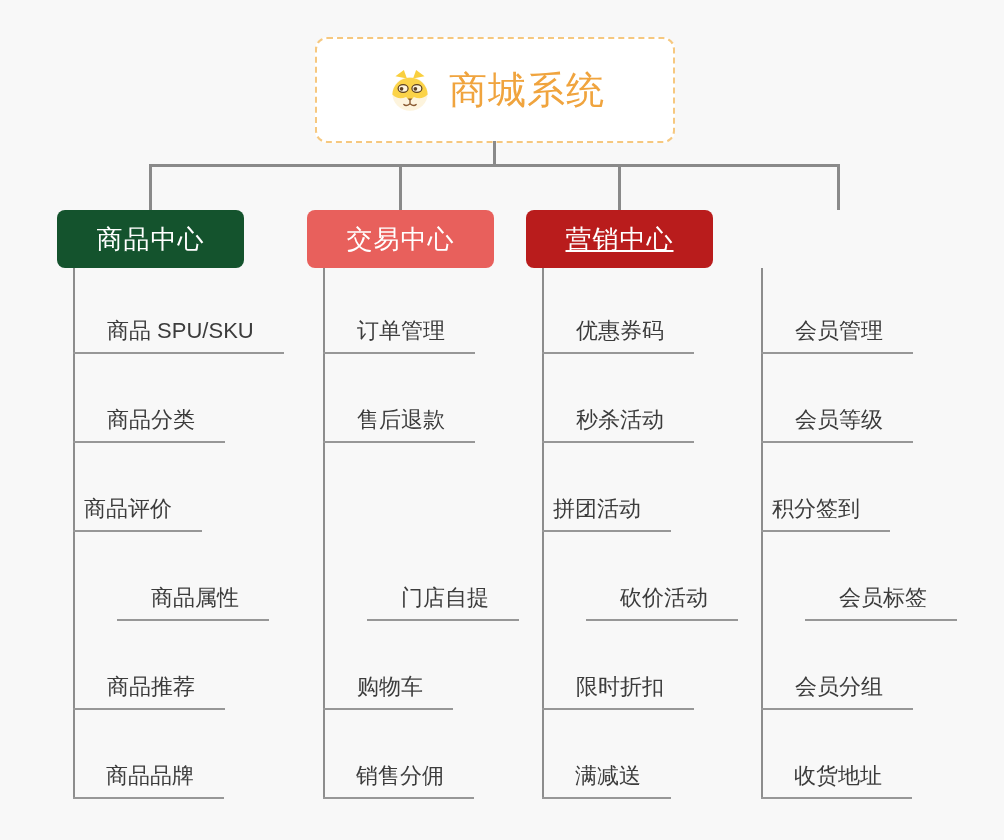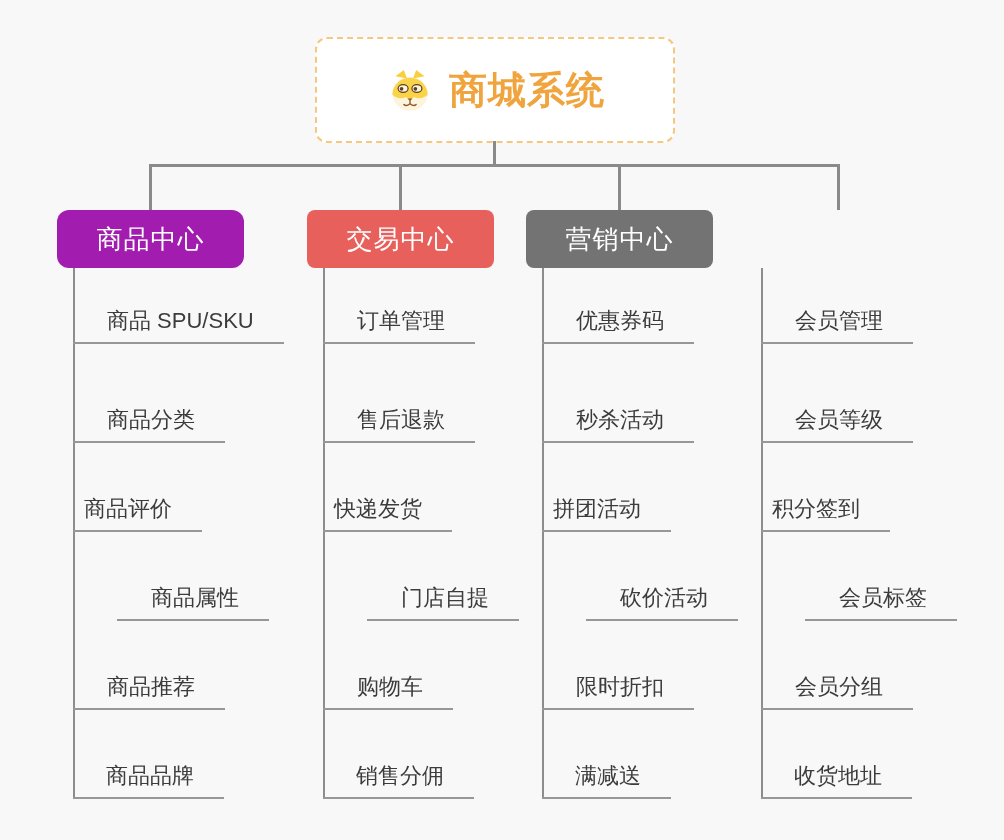--- a/index.html
+++ b/index.html
@@ -10,21 +10,20 @@
   }
   .canvas{position:relative;width:1004px;height:840px;background:#f8f8f8;}
 
   
   .root-node{
     position:absolute;left:315px;top:37px;width:360px;height:106px;
     background:#ffffff;border:2px dashed #f6c87f;border-radius:12px;
     box-sizing:border-box;
     display:flex;align-items:center;justify-content:center;gap:14px;
     cursor:pointer;
-    font-weight:bold;
   }
   .root-title{font-size:38px;letter-spacing:1px;}
 
   
   .conn{position:absolute;background:#8a8a8a;}
   .root-drop{left:493px;top:141px;width:3px;height:25px;}
   .bus{left:149px;top:164px;width:691px;height:3px;}
   .drop{top:165px;width:3px;height:45px;}
   .drop-1{left:149px;} .drop-2{left:399px;} .drop-3{left:618px;} .drop-4{left:837px;}
 
@@ -38,21 +37,21 @@
   }
   .trunk{
     position:absolute;left:16px;top:58px;height:531px;width:0;
     border-left:2px solid #8d8d8d;
   }
   .leaf{
     position:absolute;left:16px;display:inline-block;white-space:nowrap;
     padding:0 30px 6px 34px;line-height:30px;font-size:22px;color:#3c3c3c;
     border-bottom:2px solid #979797;cursor:pointer;
   }
-  .leaf-1{top:96px;} .leaf-2{top:195px;} .leaf-3{top:284px;padding-left:11px;}
+  .leaf-1{top:106px;} .leaf-2{top:195px;} .leaf-3{top:284px;padding-left:11px;}
   .leaf-4{top:373px;margin-left:44px;} .leaf-5{top:462px;} .leaf-6{top:551px;padding-left:33px;}
 
   .dog-icon{width:50px;height:46px;display:block;}
 </style>
 </head>
 <body>
 
 <div class="canvas">
 
   <div class="root-node" style="border-color: rgb(246, 200, 127);">
@@ -72,43 +71,42 @@
   </div>
 
   <div class="conn root-drop"></div>
   <div class="conn bus"></div>
   <div class="conn drop drop-1"></div>
   <div class="conn drop drop-2"></div>
   <div class="conn drop drop-3"></div>
   <div class="conn drop drop-4"></div>
 
   <div class="branch branch-1">
-    <div class="branch-head" style="background: #a21caf; border-radius: 12px;">商品中心</div>
+    <div class="branch-head" style="background: #14532d;">商品中心</div>
     <div class="trunk"></div>
     <div class="leaf leaf-1">商品 SPU/SKU</div>
     <div class="leaf leaf-2">商品分类</div>
     <div class="leaf leaf-3">商品评价</div>
     <div class="leaf leaf-4">商品属性</div>
     <div class="leaf leaf-5">商品推荐</div>
     <div class="leaf leaf-6">商品品牌</div>
   </div>
 
   <div class="branch branch-2">
     <div class="branch-head" style="background: rgb(232, 96, 92);">交易中心</div>
     <div class="trunk"></div>
     <div class="leaf leaf-1">订单管理</div>
     <div class="leaf leaf-2">售后退款</div>
-    <div class="leaf leaf-3">快递发货</div>
     <div class="leaf leaf-4">门店自提</div>
     <div class="leaf leaf-5">购物车</div>
     <div class="leaf leaf-6">销售分佣</div>
   </div>
 
   <div class="branch branch-3">
-    <div class="branch-head" style="background: #737373;">营销中心</div>
+    <div class="branch-head" style="background: #b91c1c; text-decoration: underline;">营销中心</div>
     <div class="trunk"></div>
     <div class="leaf leaf-1">优惠券码</div>
     <div class="leaf leaf-2">秒杀活动</div>
     <div class="leaf leaf-3">拼团活动</div>
     <div class="leaf leaf-4">砍价活动</div>
     <div class="leaf leaf-5">限时折扣</div>
     <div class="leaf leaf-6">满减送</div>
   </div>
 
   <div class="branch branch-4">

